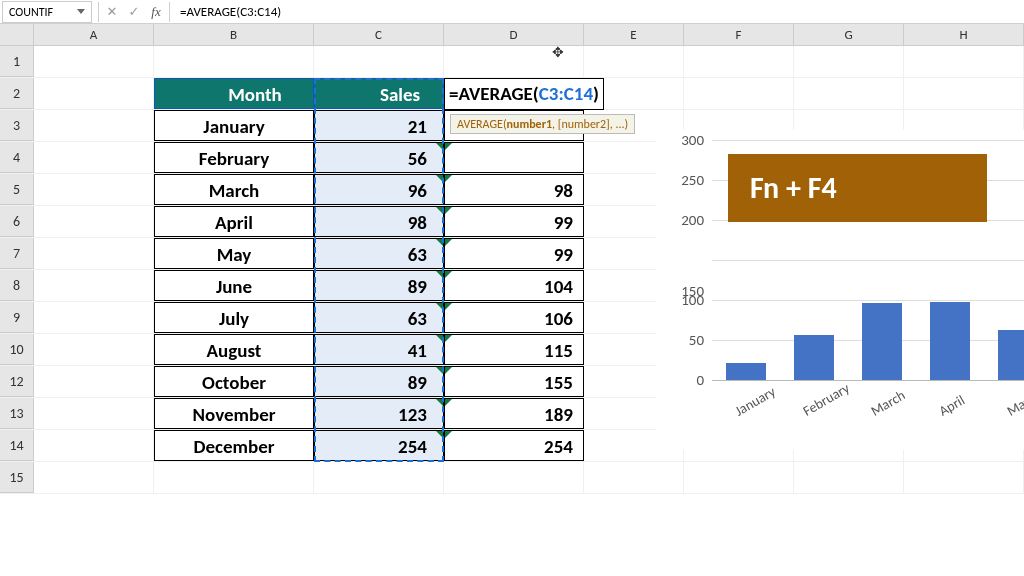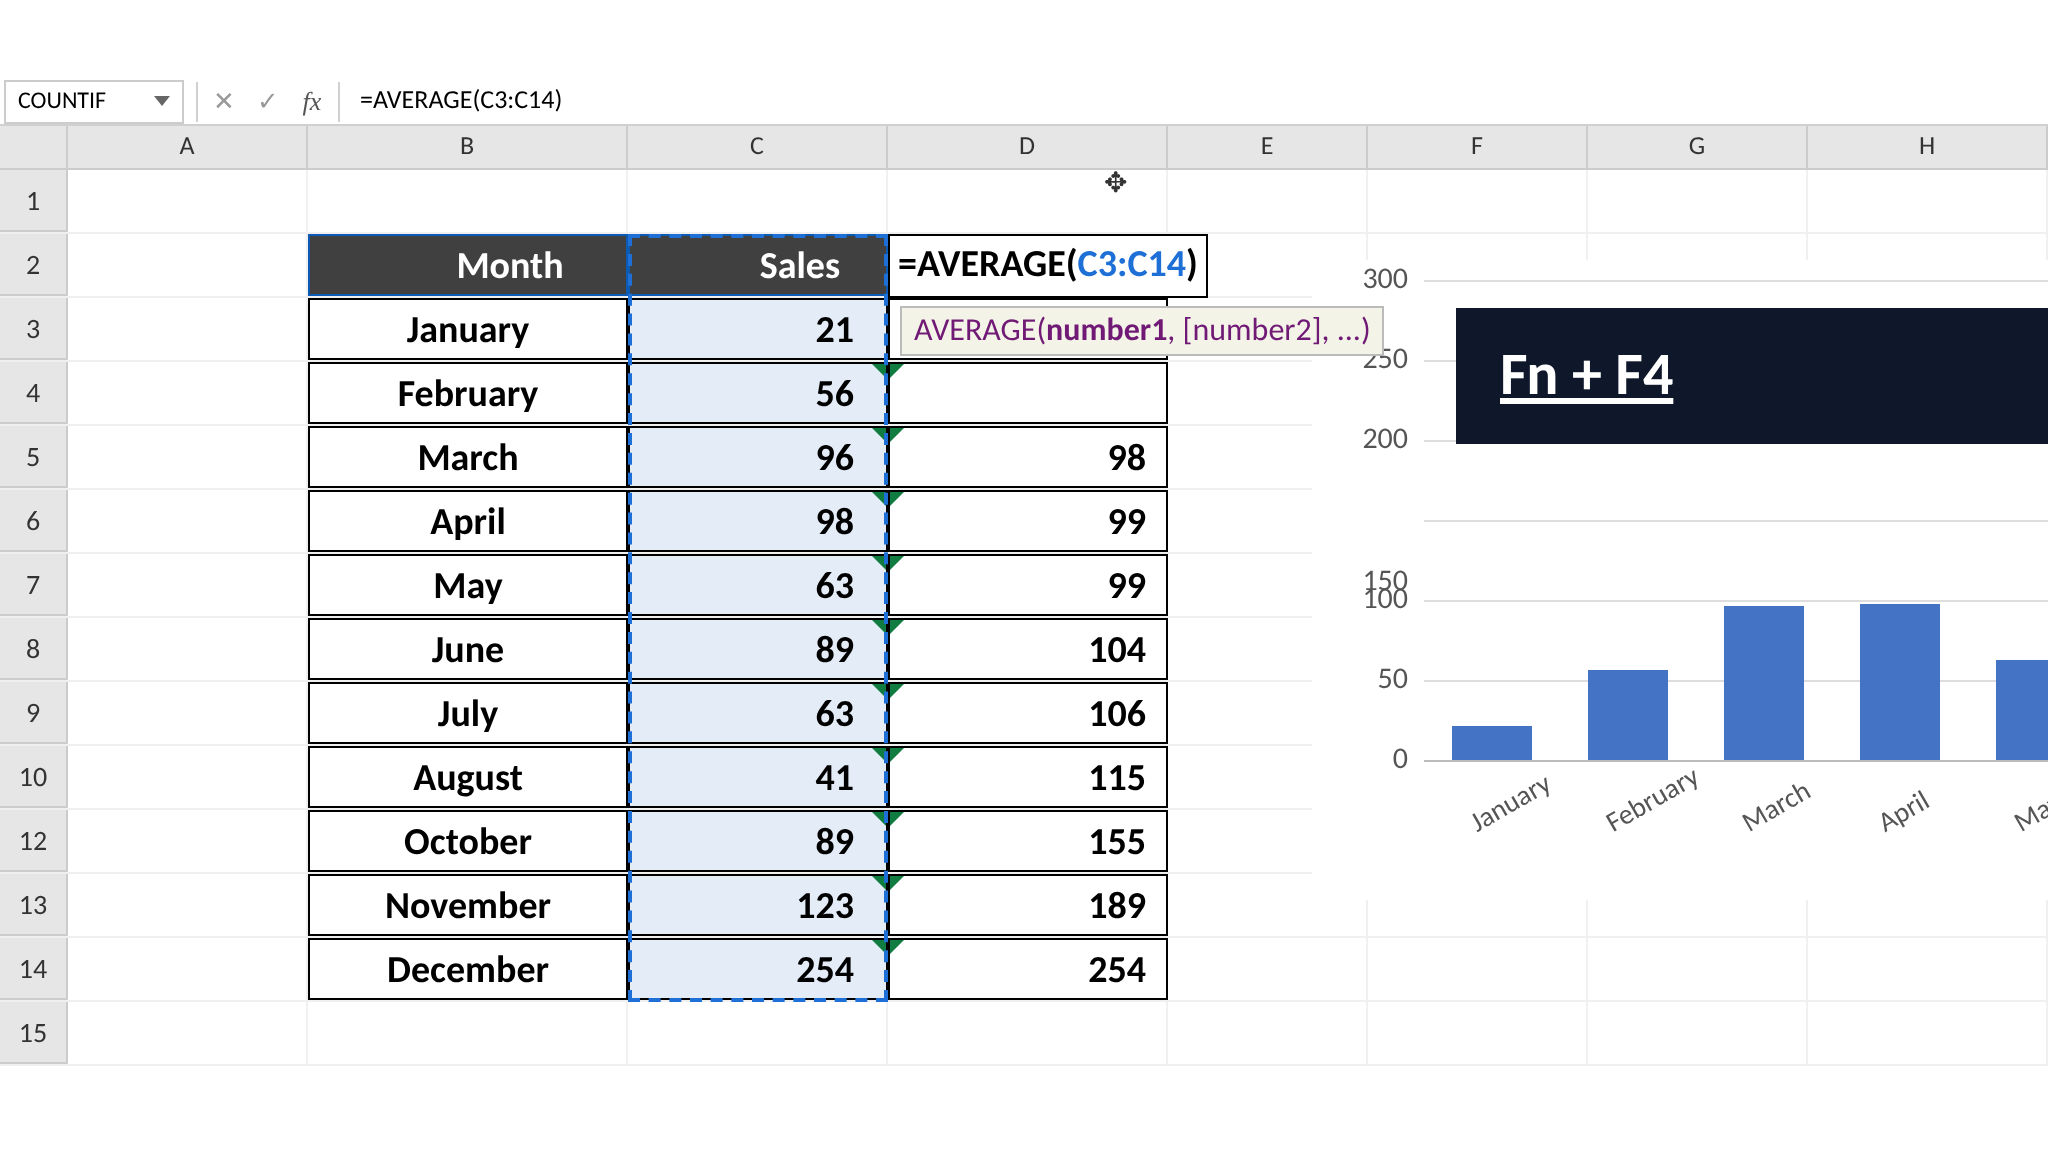--- a/index.html
+++ b/index.html
@@ -13,21 +13,20 @@
   }
 
   
   .formula-bar {
     height: 24px;
     display: flex;
     align-items: center;
     background: #fff;
     border-bottom: 1px solid #d0d0d0;
     font-size: 13px;
-    margin-top: 39px;
   }
   .name-box {
     width: 90px;
     height: 22px;
     border: 1px solid #ccc;
     background: #fff;
     padding: 0 6px;
     font-size: 12px;
     display: flex;
     align-items: center;
@@ -109,21 +108,21 @@
     padding: 0 6px;
     font-size: 19px;
     color: #000;
     position: relative;
     overflow: visible;
     white-space: nowrap;
   }
 
   
   .tbl-hdr {
-    background: #404040;
+    background: #0f766e;
     color: #fff;
     font-weight: bold;
     text-align: center;
     border: 1px solid #0b5bb5;
     padding-left: 48px;
   }
   
   .tbl-data-b {
     border: 1px solid #000;
     text-align: center;
@@ -190,24 +189,24 @@
     pointer-events: none;
   }
 
   
   .fn-tooltip {
     position: absolute;
     left: 450px;
     top: 68px;
     background: #f3f3e8;
     border: 1px solid #bbb;
-    font-size: 16px;
+    font-size: 12px;
     padding: 2px 6px;
     z-index: 30;
-    color: #701a75;
+    color: #a16207;
   }
   .fn-tooltip b { font-weight: bold; }
 
   
   .move-cursor {
     position: absolute;
     left: 552px;
     top: -2px;
     z-index: 25;
     font-size: 14px;
@@ -258,29 +257,28 @@
     font-size: 14px;
     color: #555;
     transform: rotate(-30deg);
     transform-origin: left top;
     bottom: 28px;
   }
   .chart .banner {
     position: absolute;
     left: 72px;
     top: 24px;
-    width: 296px;
+    width: 259px;
     height: 68px;
-    background: #0f172a;
+    background: #a16207;
     color: #fff;
     font-size: 30px;
     font-weight: bold;
     line-height: 68px;
     padding-left: 22px;
-    text-decoration: underline;
   }
 </style>
 </head>
 <body>
 
 <div class="formula-bar">
   <div class="name-box">COUNTIF</div>
   <div class="fb-sep"></div>
   <div class="fb-icon cancel">✕</div>
   <div class="fb-icon confirm">✓</div>

